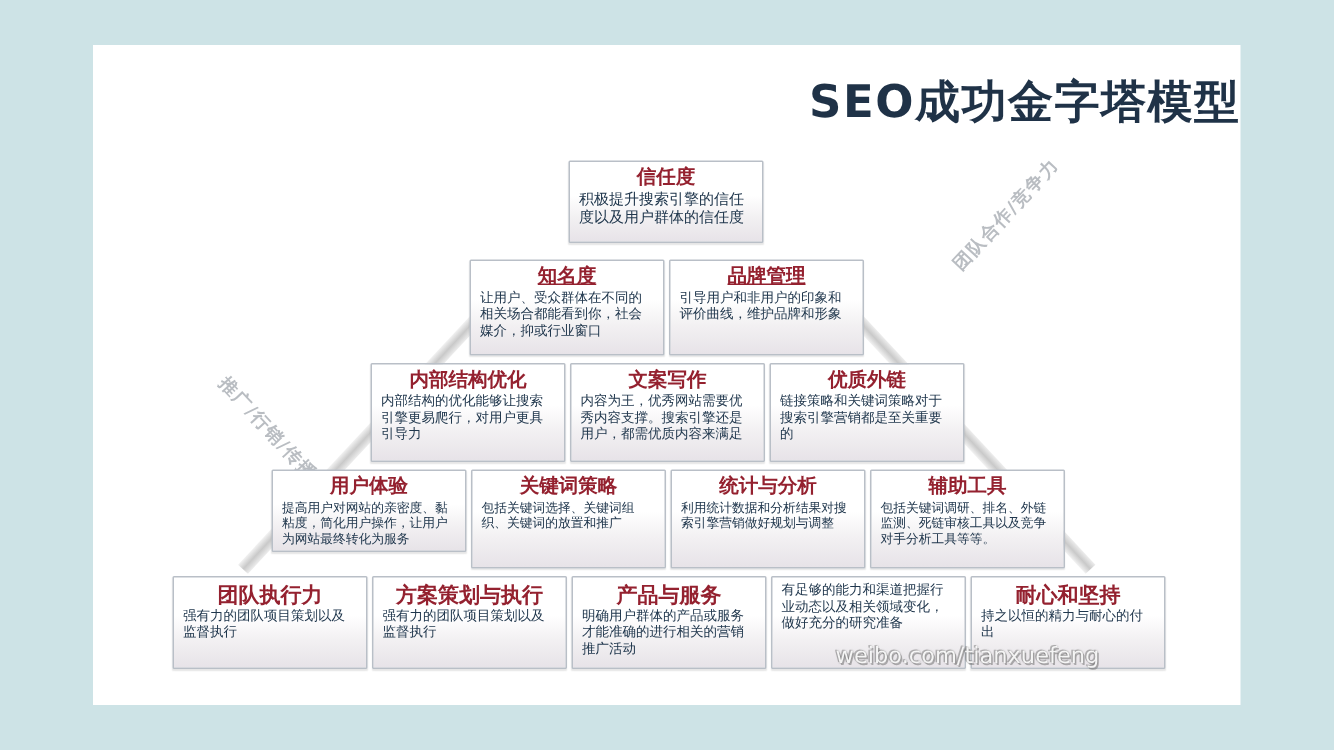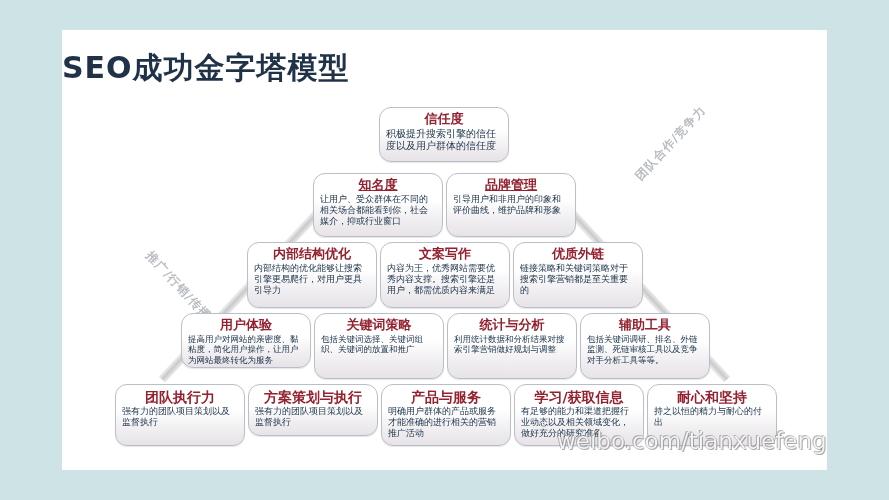--- a/index.html
+++ b/index.html
@@ -12,21 +12,21 @@
   #slide{
     position:absolute;
     left:62px;top:30px;
     width:765px;height:440px;
     background:#ffffff;
     overflow:hidden;
   }
   #title{
     position:absolute;
     left:0;top:18px;width:765px;
-    text-align:left;
+    text-align:right;
     font-size:30px;
     letter-spacing:1px;
     color:#1f3247;
     font-weight:600;
   }
   
   .arrow{
     position:absolute;
     height:9px;
     background:linear-gradient(to bottom,#f2f2f2,#c9c9c9,#ededed);
@@ -47,21 +47,21 @@
     font-size:12px;
     font-weight:700;
     letter-spacing:1px;
     white-space:nowrap;
   }
   
   .box{
     position:absolute;
     box-sizing:border-box;
     border:1px solid #b9bfc7;
-    border-radius:12px;
+    border-radius:1px;
     background:linear-gradient(to bottom,#ffffff 0%,#ffffff 42%,#f2f0f2 70%,#e7e3e8 100%);
     box-shadow:0 1px 1px rgba(0,0,0,.10);
     padding:4px 6px 3px 6px;
     overflow:hidden;
   }
   .box .hd{
     text-align:center;
     color:#94212f;
     font-weight:700;
     line-height:1.15;
@@ -75,21 +75,21 @@
   
   .r1 .hd{font-size:13px;}  .r1 .bd{font-size:10px;}
   .r2 .hd{font-size:13px;text-decoration:underline;}  .r2 .bd{font-size:9px;}
   .r3 .hd{font-size:13px;}  .r3 .bd{font-size:9px;}
   .r4 .hd{font-size:13px;}  .r4 .bd{font-size:8.5px;}
   .r5 .hd{font-size:14px;}  .r5 .bd{font-size:9px;}
 
   #watermark{
     position:absolute;
     left:495px;top:398px;
-    font-size:23px;
+    font-size:15px;
     font-family:"DejaVu Sans","Liberation Sans",sans-serif;
     color:rgba(255,255,255,.92);
     text-shadow:0 0 1px rgba(90,90,90,.85),1px 1px 0 rgba(120,120,120,.55),-1px -1px 0 rgba(120,120,120,.45);
     letter-spacing:0px;
     white-space:nowrap;
     pointer-events:none;
     text-align:center;
   }
 </style>
 </head>
@@ -146,30 +146,29 @@
   </div>
   <div class="box r4" style="left:518px;top:283px;width:130px;height:66px;">
     <div class="hd">辅助工具</div>
     <div class="bd">包括关键词调研、排名、外链监测、死链审核工具以及竞争对手分析工具等等。</div>
   </div>
 
   <div class="box r5" style="left:53px;top:354px;width:130px;height:62px;">
     <div class="hd">团队执行力</div>
     <div class="bd">强有力的团队项目策划以及监督执行</div>
   </div>
-  <div class="box r5" style="left:186px;top:354px;width:130px;height:52px;">
+  <div class="box r5" style="left:186px;top:354px;width:130px;height:62px;">
     <div class="hd">方案策划与执行</div>
     <div class="bd">强有力的团队项目策划以及监督执行</div>
   </div>
   <div class="box r5" style="left:319px;top:354px;width:130px;height:62px;">
     <div class="hd">产品与服务</div>
     <div class="bd">明确用户群体的产品或服务才能准确的进行相关的营销推广活动</div>
   </div>
   <div class="box r5" style="left:452px;top:354px;width:130px;height:62px;">
-    <div class="hd">学习/获取信息</div>
     <div class="bd">有足够的能力和渠道把握行业动态以及相关领域变化，做好充分的研究准备</div>
   </div>
   <div class="box r5" style="left:585px;top:354px;width:130px;height:62px;">
     <div class="hd">耐心和坚持</div>
     <div class="bd">持之以恒的精力与耐心的付出</div>
   </div>
 
   <div id="watermark">weibo.com/tianxuefeng</div>
 
 </div>

